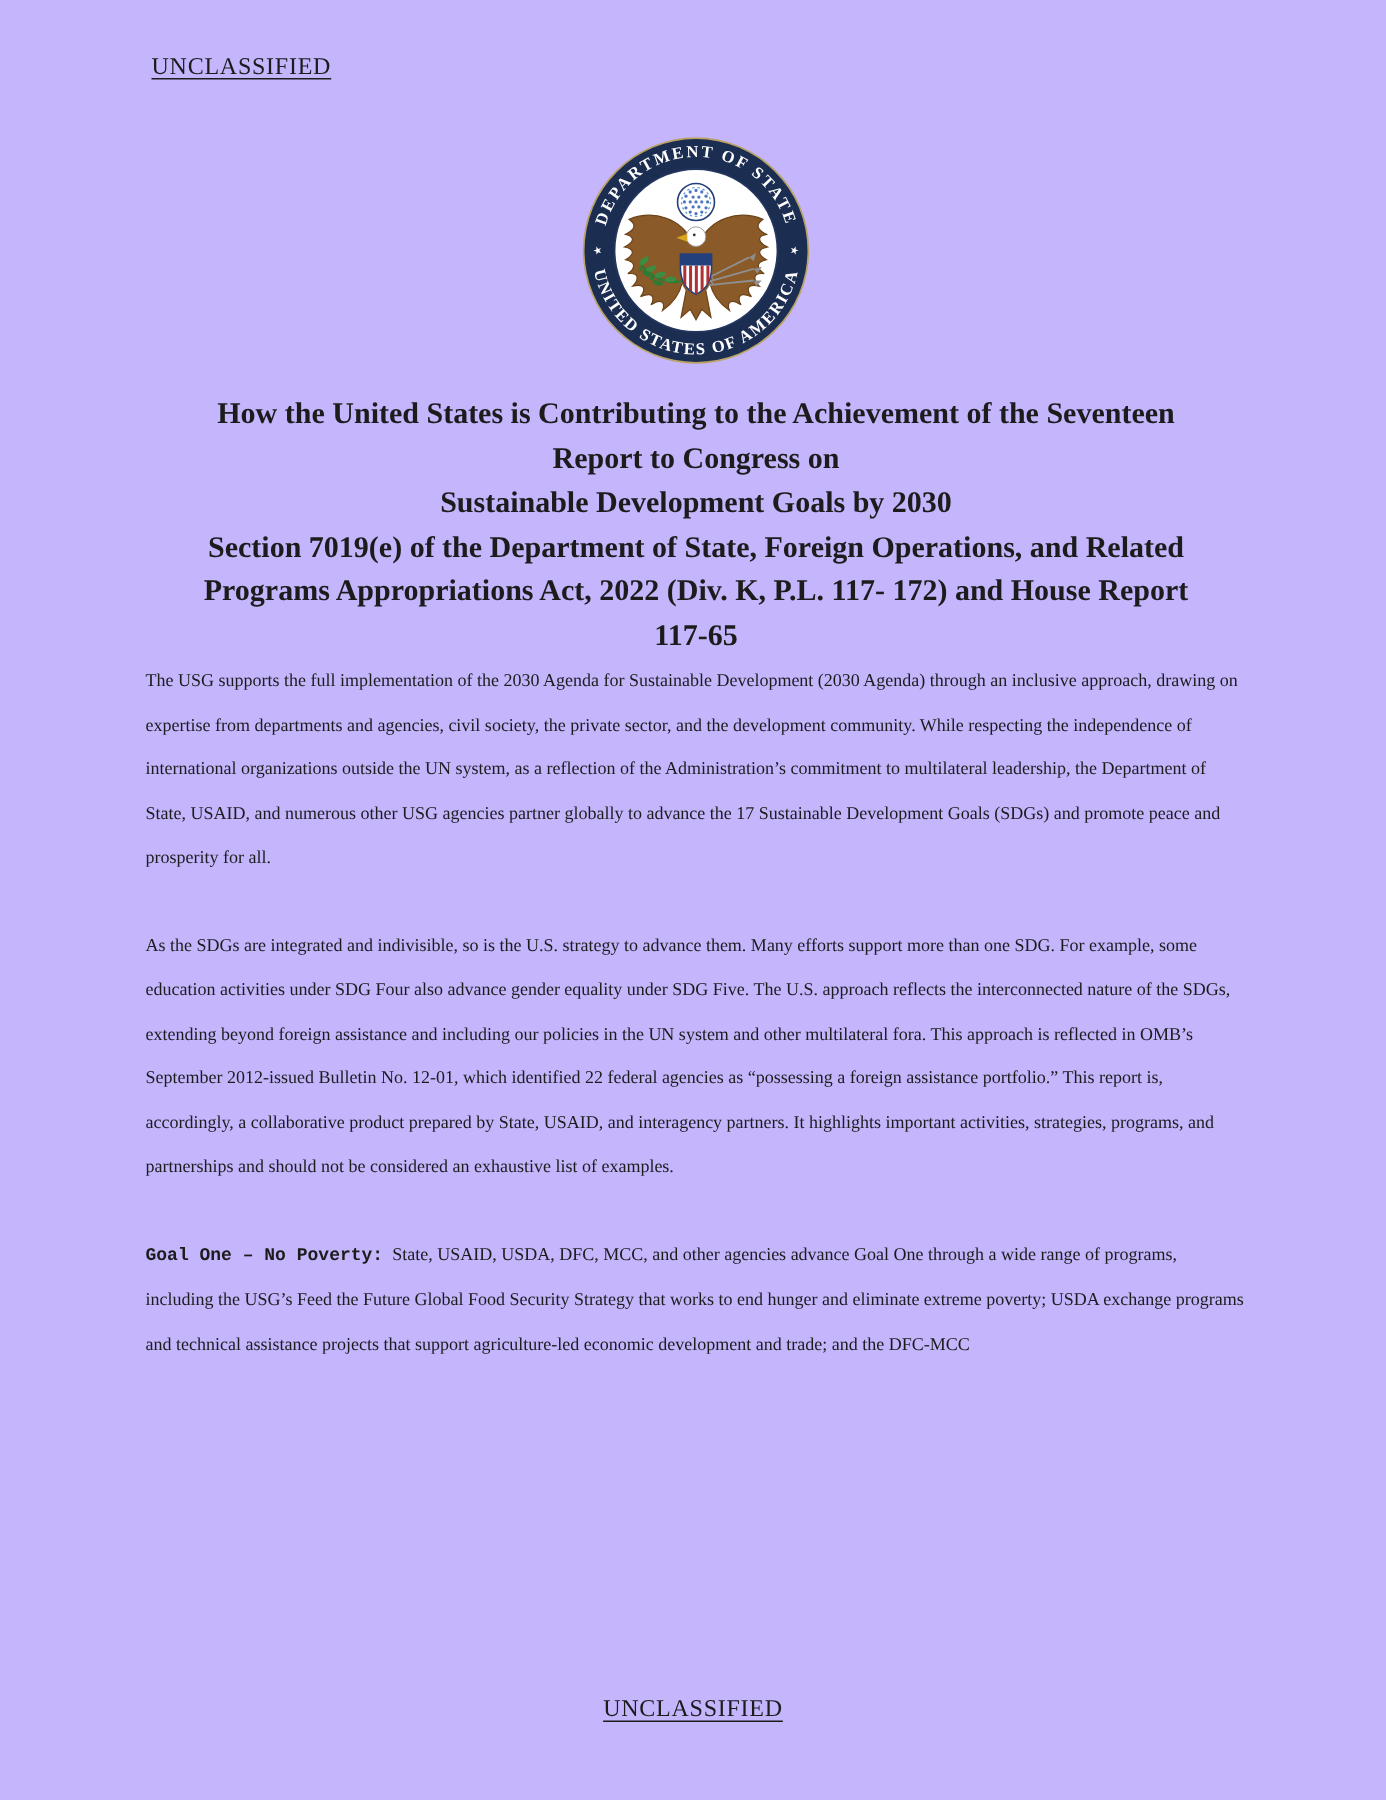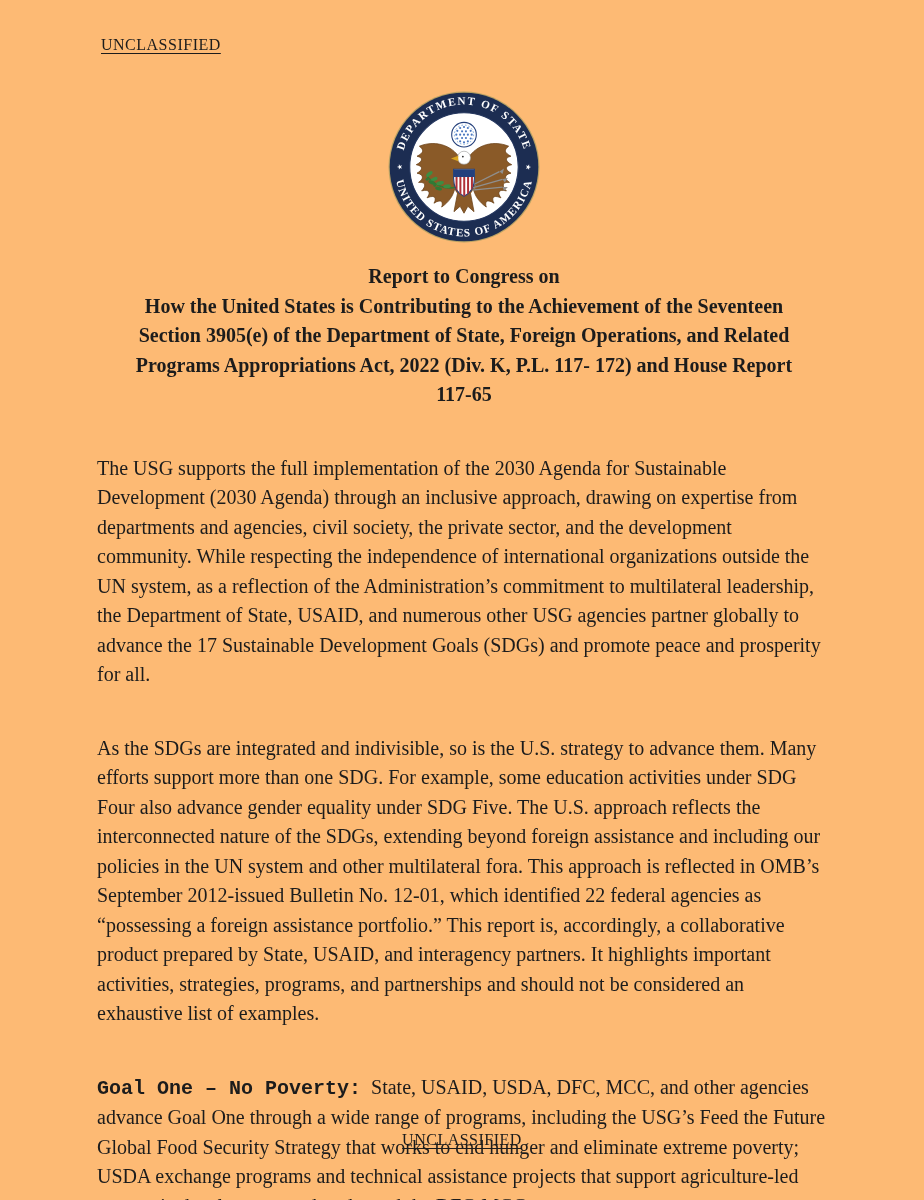--- a/index.html
+++ b/index.html
@@ -2,21 +2,21 @@
 <html><head>
 <meta charset="utf-8">
 <style>
   * { margin: 0; padding: 0; box-sizing: border-box; }
   html, body { background: #ffffff; }
   .page {
     position: relative;
     width: 924px;
     height: 1200px;
     margin: 0 auto;
-    background: #fdba74;
+    background: #c4b5fd;
     font-family: "Liberation Serif", serif;
     color: #1c1c1c;
     overflow: hidden;
   }
   .classification {
     font-size: 16px;
     letter-spacing: 0.5px;
     text-decoration: underline;
     text-underline-offset: 3px;
   }
@@ -49,25 +49,24 @@
     font-size: 20px;
     line-height: 29.5px;
   }
   .section-heading {
     margin-top: 9px;
     font-weight: bold;
     font-size: 20px;
     line-height: 29.5px;
   }
   .body-paragraph {
-    font-size: 20px;
+    font-size: 12px;
     line-height: 29.5px;
     text-align: left;
     margin-bottom: 29px;
-    margin-top: 44px;
   }
   .body-paragraph:last-child { margin-bottom: 0; }
   .lead-bold { font-weight: bold; font-family: Liberation Mono, monospace; }
 </style>
 </head>
 <body>
 
 <div class="page">
 
   <div class="classification classification-header">UNCLASSIFIED</div>
@@ -172,23 +171,24 @@
           <g>
             <circle cx="100" cy="88" r="8.5" fill="#ffffff" stroke="#9a9a9a" stroke-width="0.8"></circle>
             <path d="M 92.5,85.5 L 83,89 L 92.5,92.5 Z" fill="#d8a520"></path>
             <circle cx="98.5" cy="86.5" r="1.2" fill="#333333"></circle>
           </g>
         </g>
       </svg>
     </div>
 
     <div class="title-block">
+      <div>How the United States is Contributing to the Achievement of the Seventeen</div>
       <div>Report to Congress on</div>
-      <div>How the United States is Contributing to the Achievement of the Seventeen</div>
-      <div>Section 3905(e) of the Department of State, Foreign Operations, and Related</div>
+      <div>Sustainable Development Goals by 2030</div>
+      <div>Section 7019(e) of the Department of State, Foreign Operations, and Related</div>
       <div>Programs Appropriations Act, 2022 (Div. K, P.L. 117- 172) and House Report</div>
       <div>117-65</div>
     </div>
 
 
     <p class="body-paragraph">The USG supports the full implementation of the 2030 Agenda for Sustainable Development (2030 Agenda) through an inclusive approach, drawing on expertise from departments and agencies, civil society, the private sector, and the development community.  While respecting the independence of international organizations outside the UN system, as a reflection of the Administration’s commitment to multilateral leadership, the Department of State, USAID, and numerous other USG agencies partner globally to advance the 17 Sustainable Development Goals (SDGs) and promote peace and prosperity for all.</p>
 
     <p class="body-paragraph">As the SDGs are integrated and indivisible, so is the U.S. strategy to advance them.  Many efforts support more than one SDG.  For example, some education activities under SDG Four also advance gender equality under SDG Five.  The U.S. approach reflects the interconnected nature of the SDGs, extending beyond foreign assistance and including our policies in the UN system and other multilateral fora.  This approach is reflected in OMB’s September 2012-issued Bulletin No. 12-01, which identified 22 federal agencies as “possessing a foreign assistance portfolio.”  This report is, accordingly, a collaborative product prepared by State, USAID, and interagency partners.  It highlights important activities, strategies, programs, and partnerships and should not be considered an exhaustive list of examples.</p>
 
     <p class="body-paragraph"><span class="lead-bold">Goal One – No Poverty:</span>&nbsp; <span>State, USAID, USDA, DFC, MCC, and other agencies advance Goal One through a wide range of programs, including the USG’s Feed the Future Global Food Security Strategy that works to end hunger and eliminate extreme poverty; USDA exchange programs and technical assistance projects that support agriculture-led economic development and trade; and the DFC-MCC</span></p>

